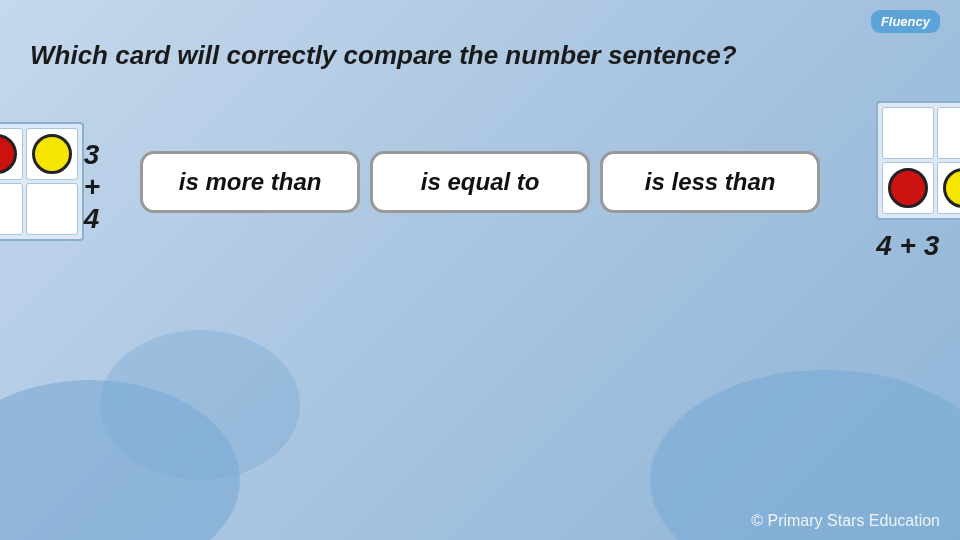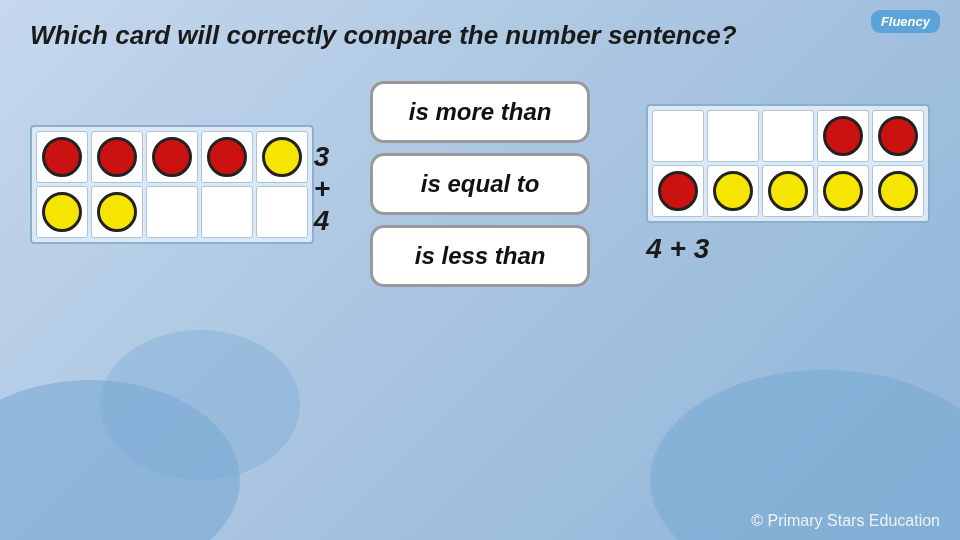--- a/index.html
+++ b/index.html
@@ -59,21 +59,21 @@
       font-weight: bold;
       padding: 4px 10px;
       border-radius: 9px;
       font-style: italic;
     }
 
     .question-title {
       font-size: 26px;
       font-weight: 900;
       color: #1a1a1a;
-      margin-top: 0;
+      margin-top: 20px;
       margin-bottom: 30px;
       font-style: italic;
     }
 
     .content-area {
       display: flex;
       align-items: center;
       justify-content: center;
       width: 100%;
       gap: 0;
@@ -122,21 +122,21 @@
       font-size: 28px;
       font-weight: 900;
       color: #1a1a1a;
       margin-top: 10px;
       font-style: italic;
     }
 
     
     .cards-section {
       display: flex;
-      flex-direction: column;
+      flex-direction: row;
       align-items: flex-end;
       gap: 10px;
     }
 
     .answer-card {
       width: 220px;
       background: white;
       border: 3px solid #999;
       border-radius: 14px;
       padding: 14px 20px;

